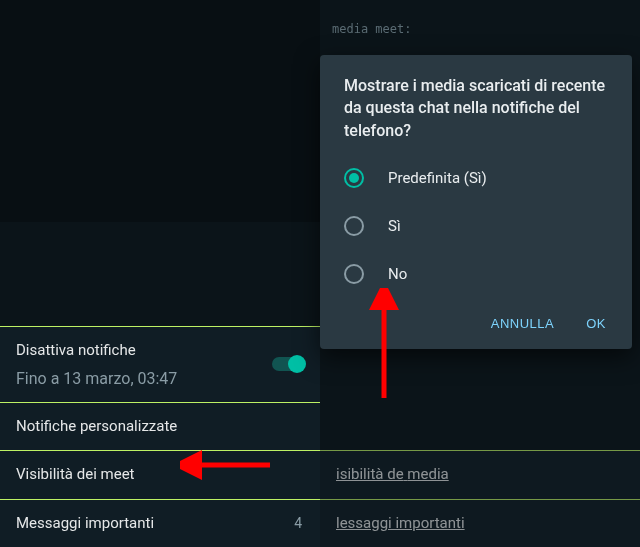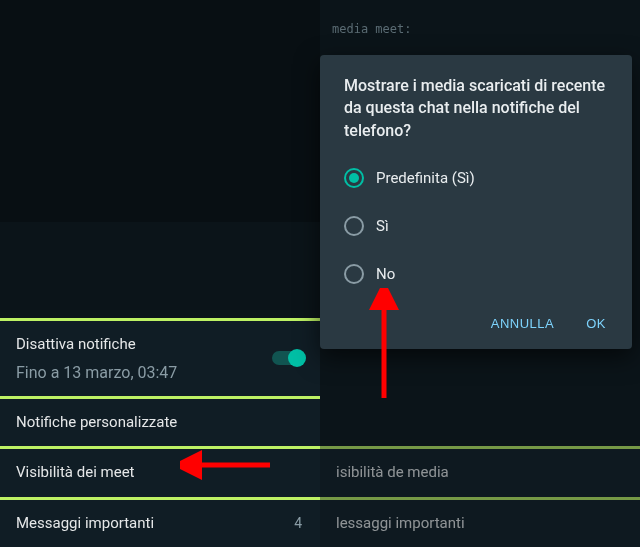--- a/index.html
+++ b/index.html
@@ -31,24 +31,25 @@
     }
     .settings-list {
       position: absolute;
       bottom: 0;
       left: 0;
       right: 0;
       background: #101d25;
     }
     .settings-list.right {
       opacity: 0.6;
+      text-decoration: underline;
     }
     .setting-row {
       padding: 14px 16px;
-      border-top: 3px solid #bef264;
+      border-top: 1px solid #bef264;
       position: relative;
       min-height: 48px;
       display: flex;
       flex-direction: column;
       justify-content: center;
     }
     .setting-row.with-toggle {
       padding-right: 56px;
     }
     .setting-title {
@@ -110,21 +111,21 @@
       font-size: 16px;
       font-weight: 500;
       color: #e9edef;
       padding: 0 24px 12px 24px;
       line-height: 1.4;
     }
     .radio-option {
       display: flex;
       align-items: center;
       padding: 14px 24px;
-      gap: 12px;
+      gap: 24px;
       cursor: pointer;
     }
     .radio-circle {
       width: 20px;
       height: 20px;
       border: 2px solid #8a9ca5;
       border-radius: 50%;
       position: relative;
       flex-shrink: 0;
     }

